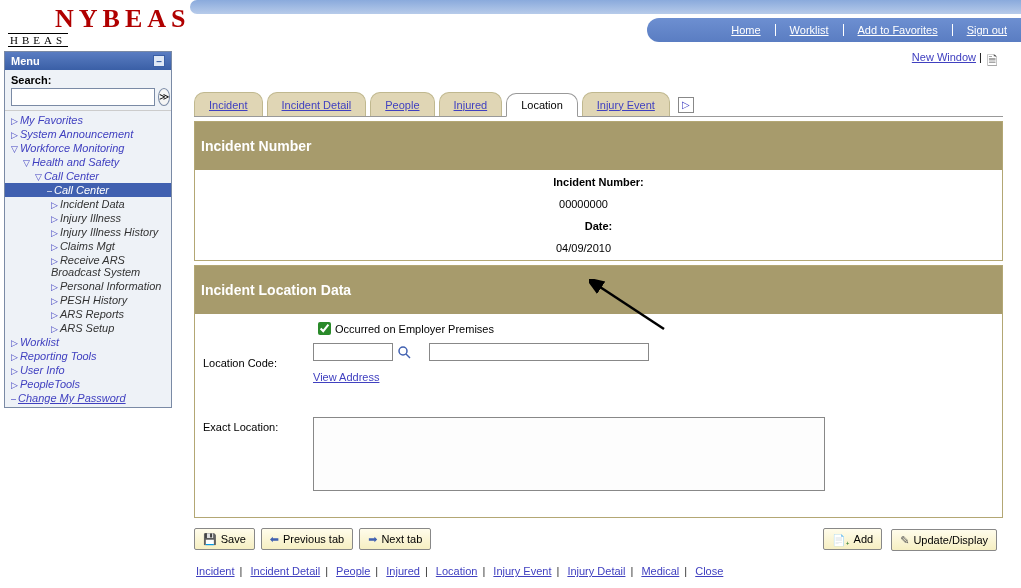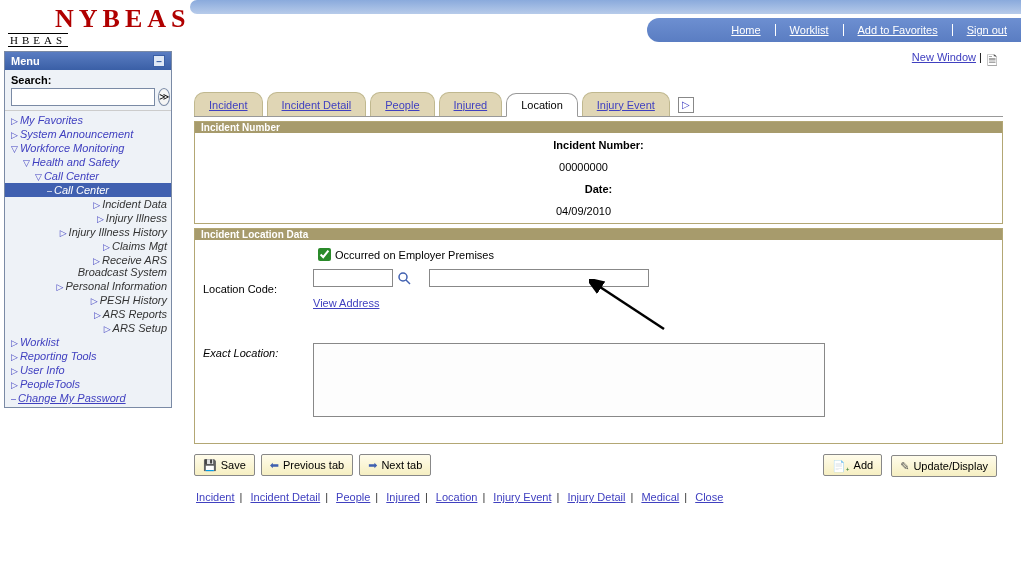--- a/index.html
+++ b/index.html
@@ -35,49 +35,49 @@
   .tree-item { padding: 1px 4px; font-size: 11px; white-space: nowrap; cursor: pointer; }
   .tree-item.lv1 { padding-left: 6px; }
   .tree-item.lv2 { padding-left: 18px; }
   .tree-item.lv3 { padding-left: 30px; }
   .tree-item.lv4 { padding-left: 42px; }
   .tree-item.lv5 { padding-left: 46px; }
   .tree-link { color: #4040c0; text-decoration: none; font-style: italic; }
   .tree-toggle { color: #4040c0; margin-right: 2px; font-size: 9px; }
   .tree-item.selected { background: #4060b0; }
   .tree-item.selected .tree-link, .tree-item.selected .tree-toggle { color: #fff; }
-  .tree-item.dark { color: #333; text-align: right; }
+  .tree-item.dark { color: #333; }
   .tree-item.dark .tree-link { color: #333; }
 
   
   .ur-links { position: absolute; right: 18px; top: 4px; font-size: 11px; }
   .ur-links a { color: #4040c0; }
   .help-ico { display: inline-block; width: 16px; height: 14px; vertical-align: middle; position: relative; margin-left: 2px; }
   .help-ico::before { content: "🗎"; font-size: 13px; color: #555; }
 
   
   .tabs { margin-top: 34px; display: flex; align-items: flex-end; height: 26px; border-bottom: 1px solid #999; }
   .tab { height: 24px; padding: 0 14px; margin-right: 4px; border-radius: 10px 10px 0 0; background: #e0d6b5; border: 1px solid #c0b88f; border-bottom: none; display: flex; align-items: center; cursor: pointer; }
   .tab a { color: #4040c0; text-decoration: underline; font-size: 11px; }
   .tab.active { background: #fff; border: 1px solid #999; border-bottom: 1px solid #fff; margin-bottom: -1px; }
   .tab.active span { color: #000; font-weight: normal; font-size: 11px; }
   .tab-more { width: 16px; height: 16px; border: 1px solid #888; background: #fff; color: #4040c0; text-align: center; line-height: 14px; margin-left: 4px; margin-bottom: 3px; font-size: 10px; cursor: pointer; }
 
   
   .panel { border: 1px solid #b3a774; margin-top: 4px; }
-  .panel-head { background: #a79b6c; color: #fff; font-weight: bold; font-size: 10px; padding: 0 6px; }
+  .panel-head { background: #a79b6c; color: #fff; font-weight: bold; font-size: 14px; padding: 16px 6px; }
   .panel-body { background: #fff; padding: 6px 8px; }
 
   .incnum-row { display: flex; gap: 10px; align-items: center; font-size: 11px; flex-direction: column; }
   .incnum-row .lbl { font-weight: bold; }
   .incnum-row .val { margin-right: 30px; }
 
   .form-row { display: flex; align-items: center; margin: 8px 0; font-size: 11px; }
   .form-row .lbl { width: 110px; }
-  .form-row .lbl.top { align-self: flex-start; padding-top: 4px; font-style: italic; }
+  .form-row .lbl.top { align-self: flex-start; padding-top: 4px; }
   .field-col { display: flex; flex-direction: column; }
   .chk-row { margin-left: 115px; margin-top: 2px; margin-bottom: 8px; display: flex; align-items: center; gap: 4px; }
   .chk-row input { accent-color: #2a8a2a; }
   input[type=text].short { width: 80px; height: 18px; border: 1px solid #888; font-size: 11px; }
   input[type=text].med { width: 220px; height: 18px; border: 1px solid #888; font-size: 11px; }
   .lookup { width: 14px; height: 14px; display: inline-block; cursor: pointer; margin: 0 4px; }
   .lookup svg { width: 14px; height: 14px; }
   textarea.exact { width: 512px; height: 74px; border: 1px solid #888; font-size: 11px; background: #fdfdfd; resize: none; }
 
   

